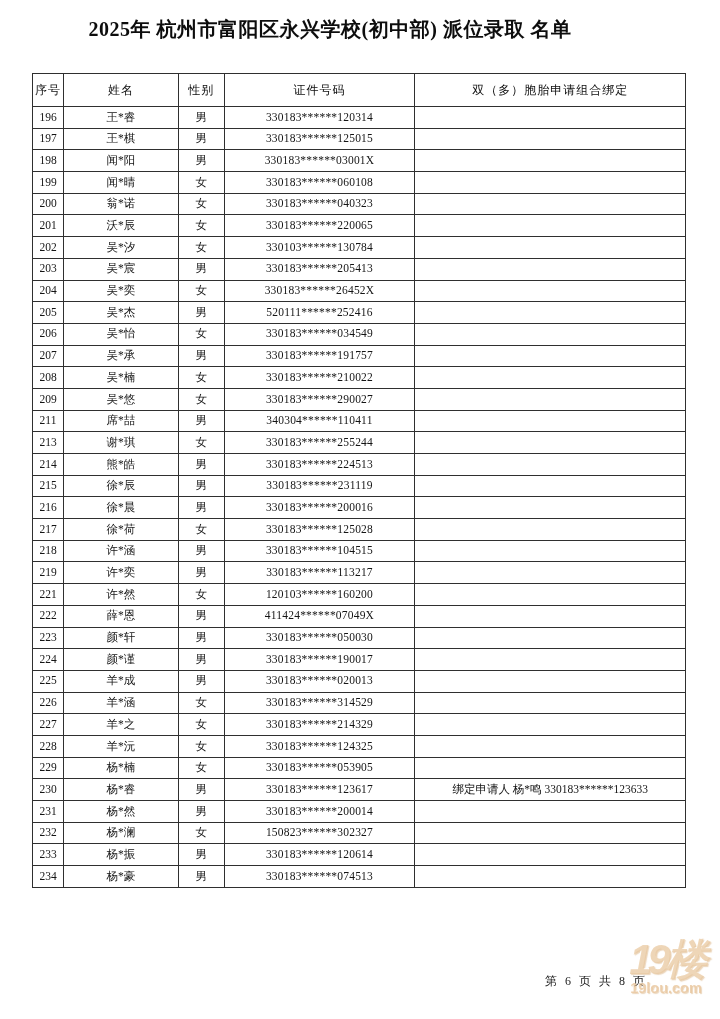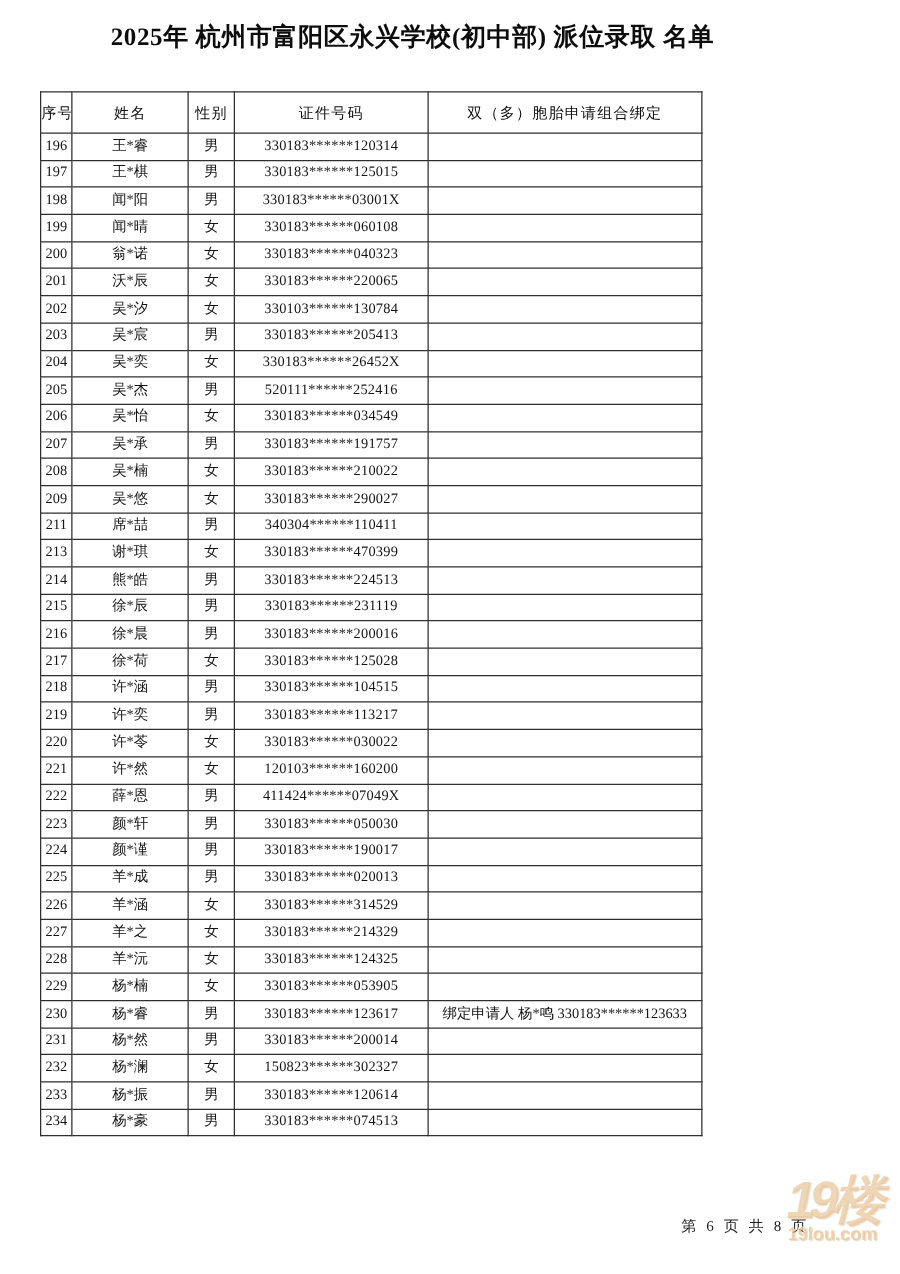--- a/index.html
+++ b/index.html
@@ -16,21 +16,21 @@
     top: 16px; left: 0; width: 660px;
     text-align: center;
     font-size: 20px;
     font-weight: bold;
     letter-spacing: 0.5px;
     color: #0d0d0d;
   }
   table.admission {
     position: absolute;
     left: 32px; top: 73px;
-    width: 530px;
+    width: 654px;
     border-collapse: collapse;
     table-layout: fixed;
   }
   table.admission th, table.admission td {
     border: 1px solid #2f2f2f;
     text-align: center;
     vertical-align: middle;
     padding: 0;
     overflow: hidden;
     white-space: nowrap;
@@ -227,21 +227,21 @@
     <td class="cell-gender">男</td>
     <td class="cell-id">340304******110411</td>
     <td class="cell-binding"></td>
   </tr>
 
 
   <tr>
     <td class="cell-seq">213</td>
     <td class="cell-name">谢*琪</td>
     <td class="cell-gender">女</td>
-    <td class="cell-id">330183******470399</td>
+    <td class="cell-id">330183******255244</td>
     <td class="cell-binding"></td>
   </tr>
 
   <tr>
     <td class="cell-seq">214</td>
     <td class="cell-name">熊*皓</td>
     <td class="cell-gender">男</td>
     <td class="cell-id">330183******224513</td>
     <td class="cell-binding"></td>
   </tr>
@@ -279,27 +279,20 @@
   </tr>
 
   <tr>
     <td class="cell-seq">219</td>
     <td class="cell-name">许*奕</td>
     <td class="cell-gender">男</td>
     <td class="cell-id">330183******113217</td>
     <td class="cell-binding"></td>
   </tr>
 
-  <tr>
-    <td class="cell-seq">220</td>
-    <td class="cell-name">许*苓</td>
-    <td class="cell-gender">女</td>
-    <td class="cell-id">330183******030022</td>
-    <td class="cell-binding"></td>
-  </tr>
 
   <tr>
     <td class="cell-seq">221</td>
     <td class="cell-name">许*然</td>
     <td class="cell-gender">女</td>
     <td class="cell-id">120103******160200</td>
     <td class="cell-binding"></td>
   </tr>
 
   <tr>

